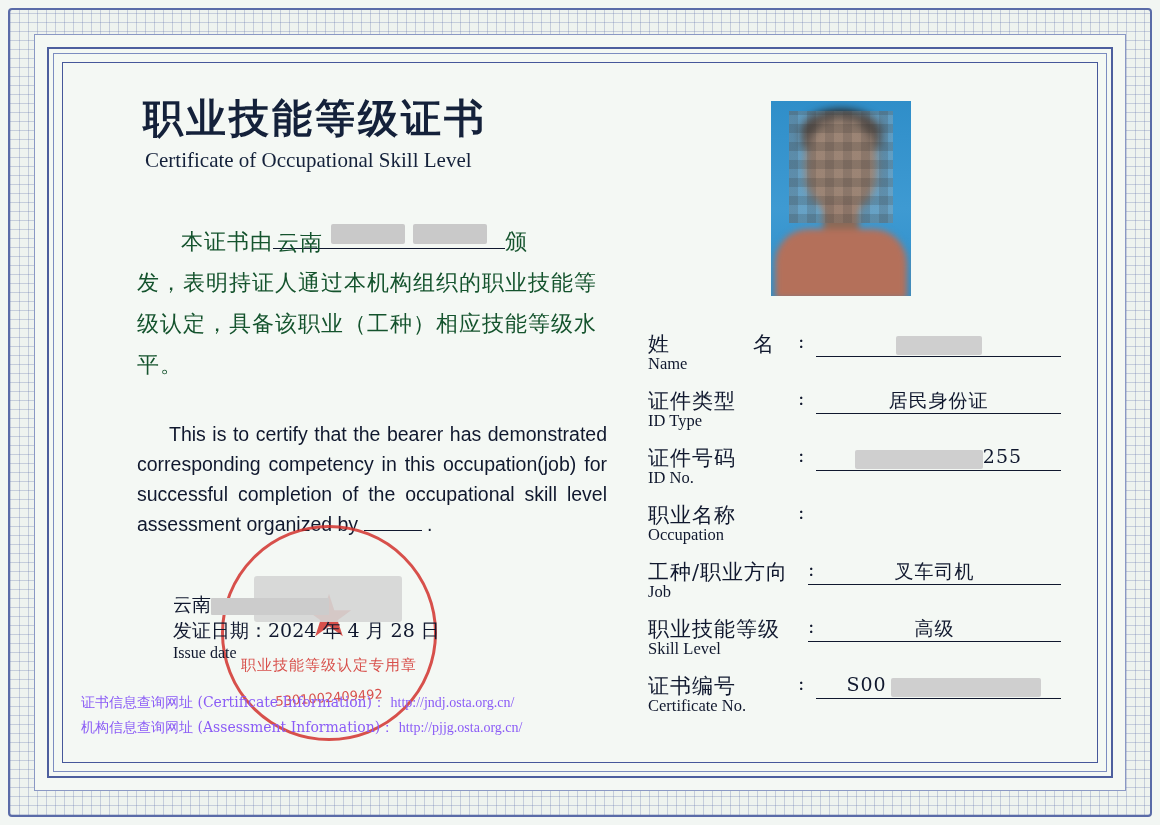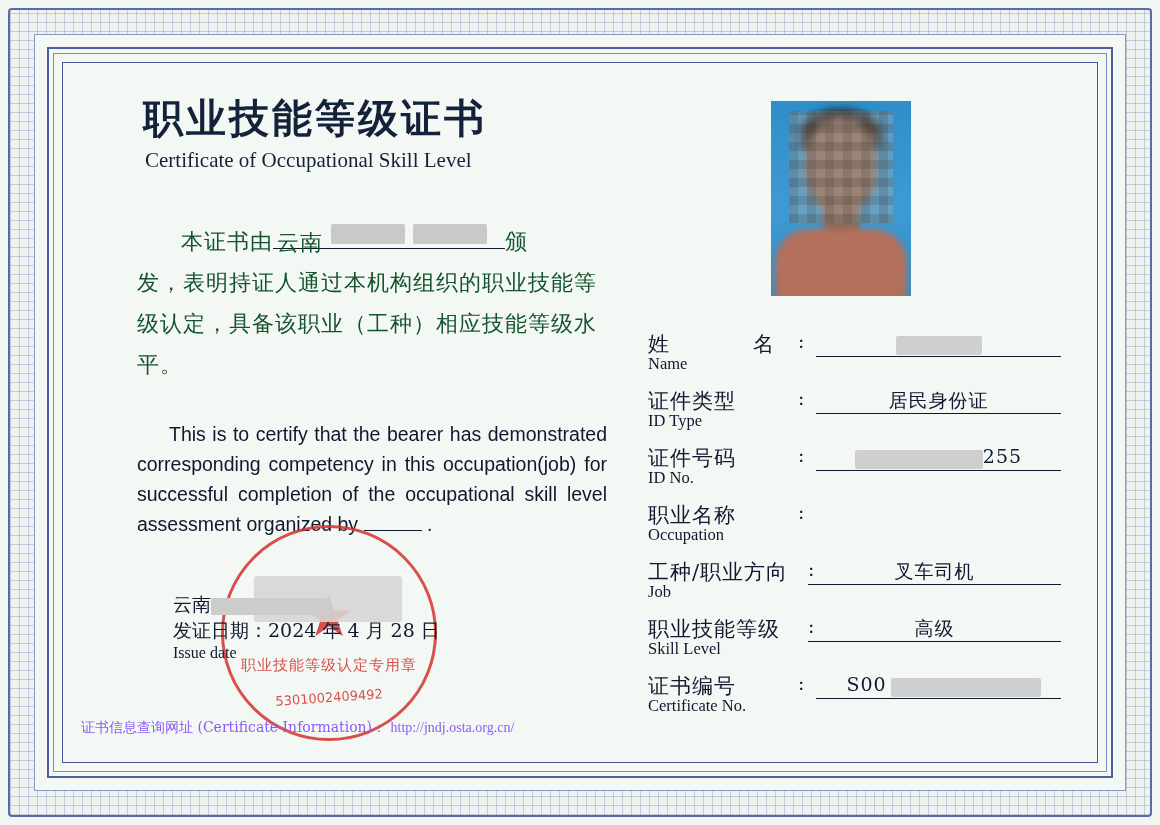--- a/index.html
+++ b/index.html
@@ -403,20 +403,24 @@
       </div>
       <div class="sign-line">发证日期：2024 年 4 月 28 日</div>
       <div class="sign-en">Issue date</div>
     </div>
 
     <div class="footer">
       <div>
         <span>证书信息查询网址 (Certificate Information)：</span>
         <span class="en">http://jndj.osta.org.cn/</span>
       </div>
+      <div>
+        <span>机构信息查询网址 (Assessment Information)：</span>
+        <span class="en">http://pjjg.osta.org.cn/</span>
+      </div>
     </div>
 
     <div class="photo">
       <div class="hair"></div>
       <div class="head"></div>
       <div class="neck"></div>
       <div class="shirt"></div>
       <div class="mosaic"></div>
     </div>
 

